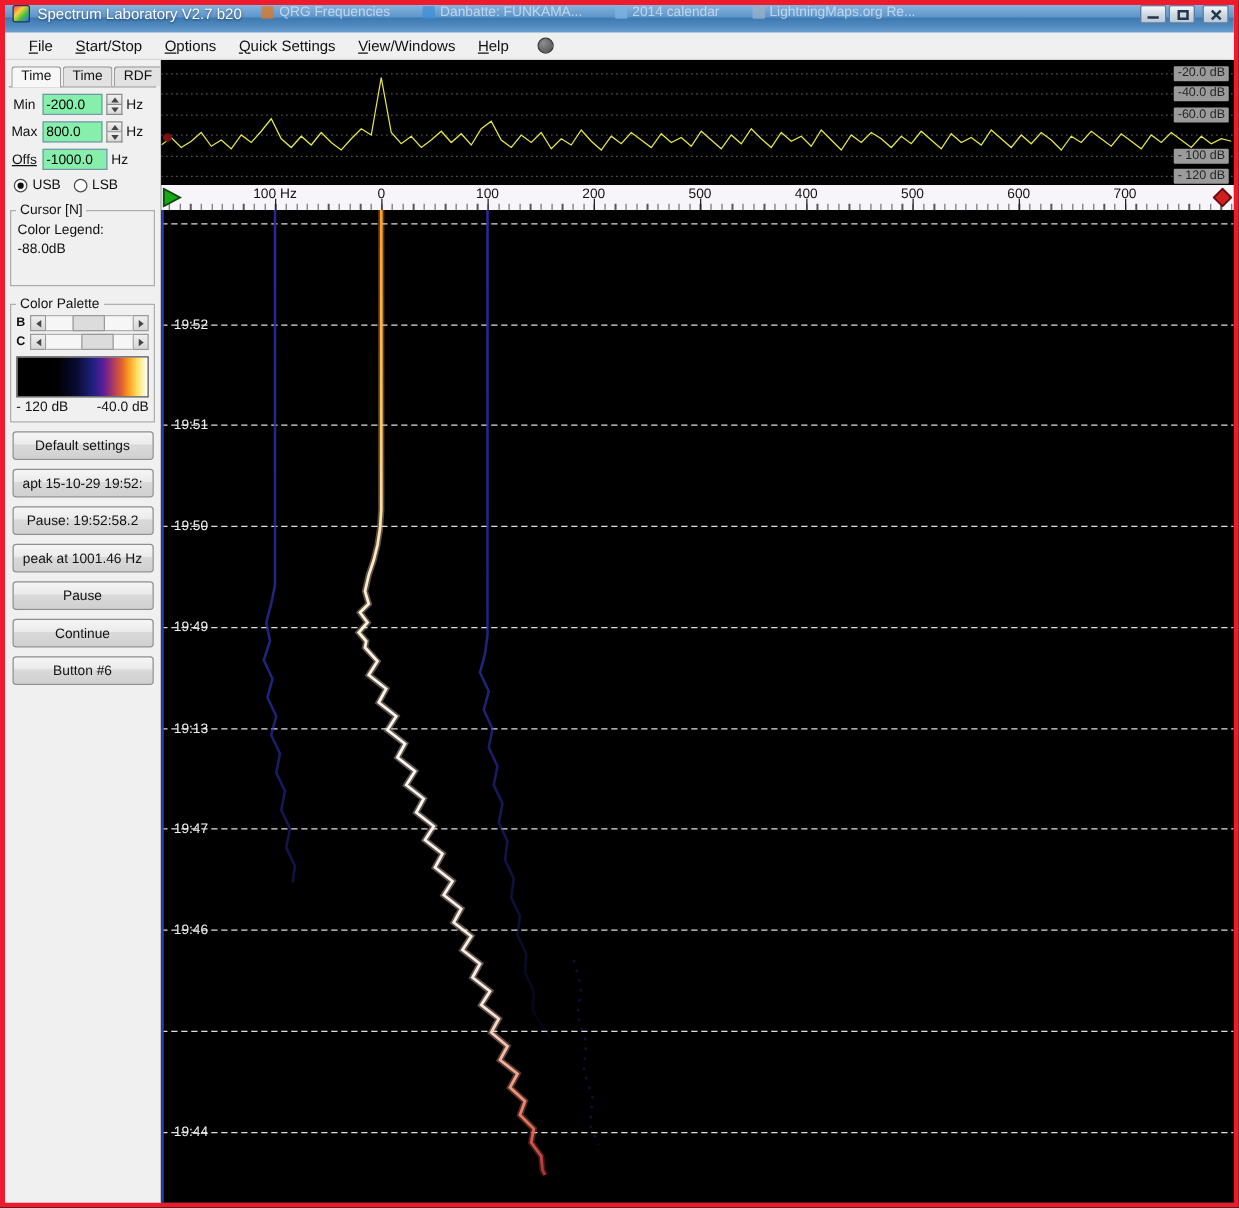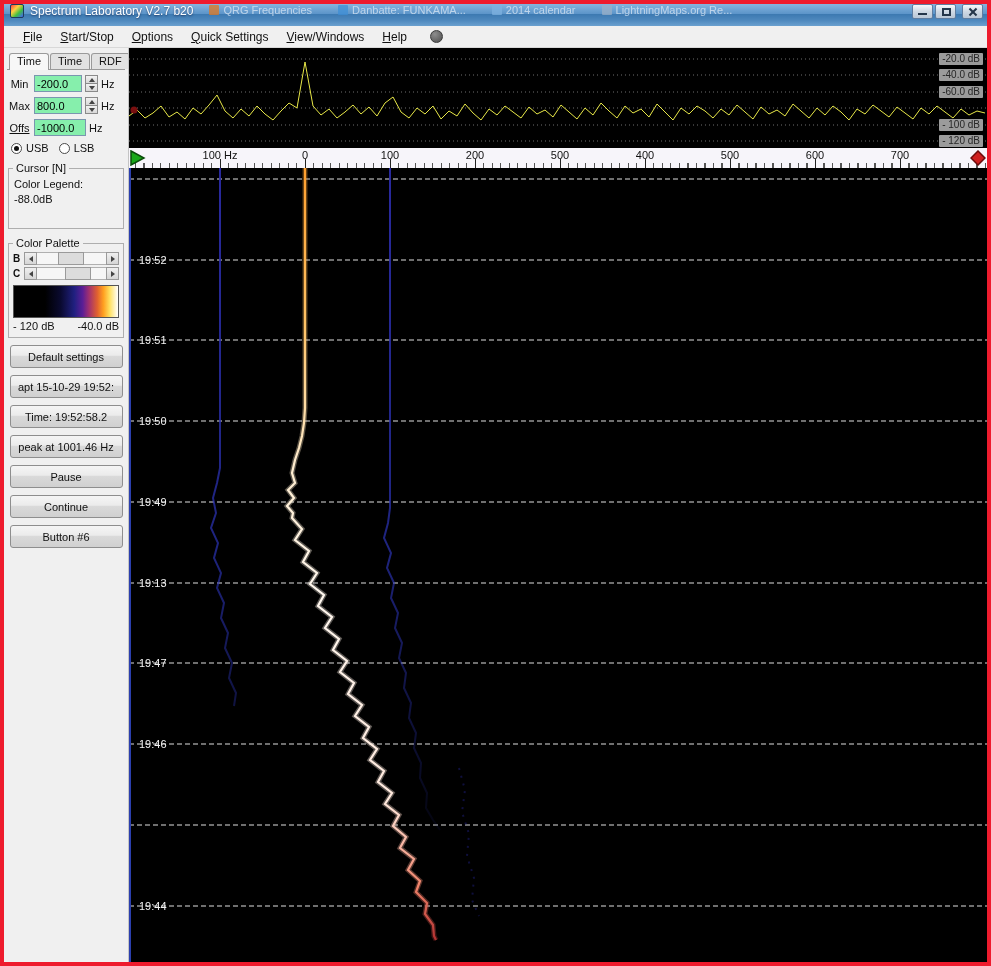--- a/index.html
+++ b/index.html
@@ -262,21 +262,21 @@
         </div>
         <div class="gradientbar"></div>
         <div class="range-labels">
           <span>- 120 dB</span>
           <span>-40.0 dB</span>
         </div>
       </fieldset>
 
       <button class="pbtn">Default settings</button>
       <button class="pbtn">apt 15-10-29 19:52:</button>
-      <button class="pbtn">Time:  19:52:58.2</button>
+      <button class="pbtn">Pause:  19:52:58.2</button>
       <button class="pbtn">peak at 1001.46 Hz</button>
       <button class="pbtn">Pause</button>
       <button class="pbtn">Continue</button>
       <button class="pbtn">Button #6</button>
     </div>
 
     <div class="main">
       <div class="blue-edge"></div>
 
       <div class="spectrum">

